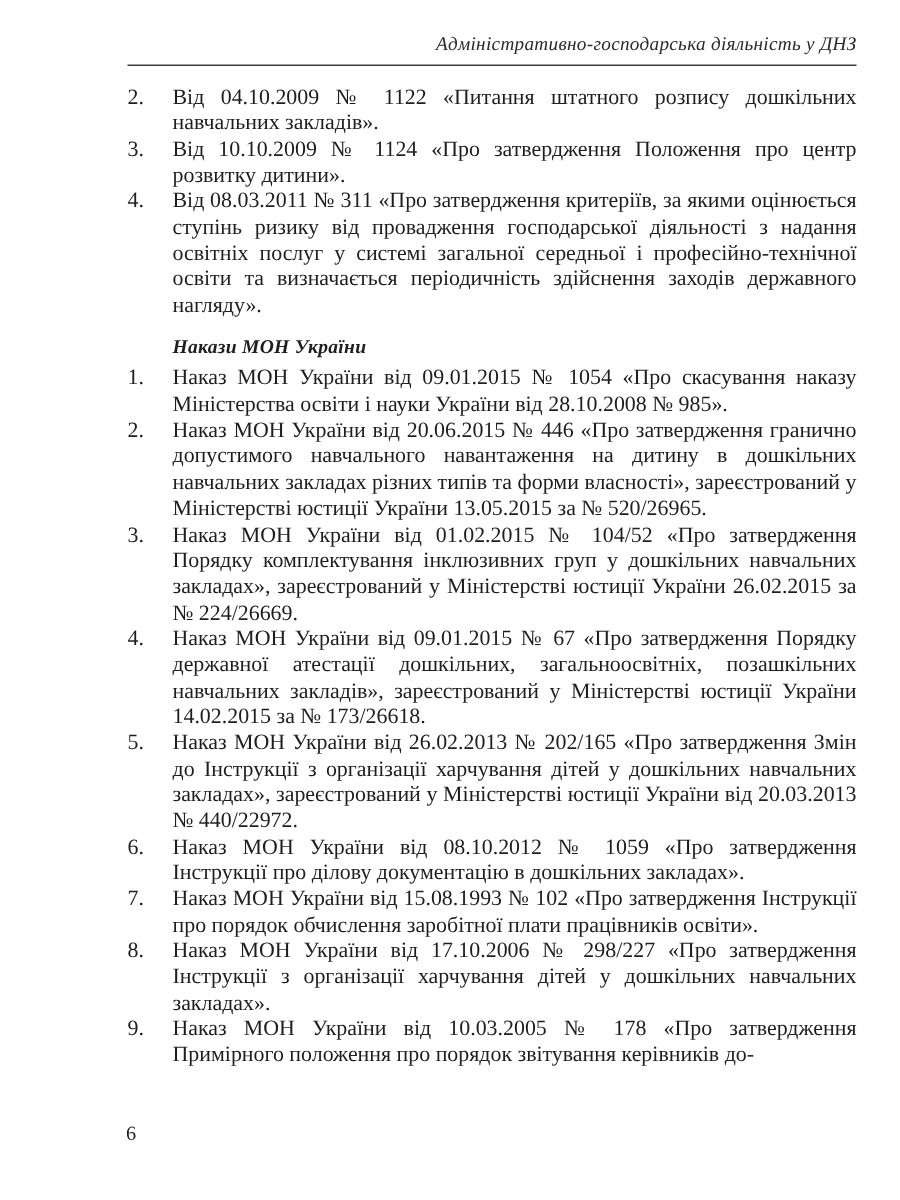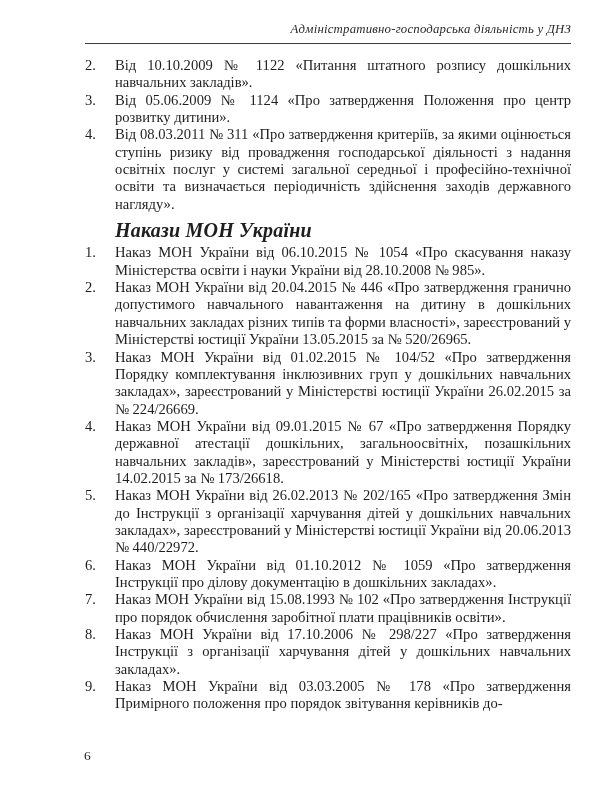--- a/index.html
+++ b/index.html
@@ -44,21 +44,21 @@
     flex: 0 0 30px;
     text-align: left;
   }
   .txt {
     flex: 1 1 auto;
     text-align: justify;
     text-justify: inter-word;
   }
   .section-heading {
     margin: 9px 0 5px 30px;
-    font-size: 20px;
+    font-size: 13px;
     line-height: 17.35px;
     font-weight: bold;
     font-style: italic;
     letter-spacing: 0.2px;
   }
   .page-number {
     position: absolute;
     left: 56px;
     top: 748px;
     font-size: 13.5px;
@@ -71,68 +71,68 @@
 <div class="page">
 
   <div class="running-header">
     <span>Адміністративно-господарська діяльність у ДНЗ</span>
   </div>
   <div class="header-rule"></div>
 
   <ol class="doc-list first">
     <li class="item">
       <span class="num">2.</span>
-      <span class="txt">Від 10.10.2009 № 1122 «Питання штатного розпису дошкільних навчальних закладів».</span>
+      <span class="txt">Від 04.10.2009 № 1122 «Питання штатного розпису дошкільних навчальних закладів».</span>
     </li>
     <li class="item">
       <span class="num">3.</span>
-      <span class="txt">Від 05.06.2009 № 1124 «Про затвердження Положення про центр розвитку дитини».</span>
+      <span class="txt">Від 10.10.2009 № 1124 «Про затвердження Положення про центр розвитку дитини».</span>
     </li>
     <li class="item">
       <span class="num">4.</span>
       <span class="txt">Від 08.03.2011 № 311 «Про затвердження критеріїв, за якими оцінюється ступінь ризику від провадження господарської діяльності з надання освітніх послуг у системі загальної середньої і професійно-технічної освіти та визначається періодичність здійснення заходів державного нагляду».</span>
     </li>
   </ol>
 
   <h2 class="section-heading">Накази МОН України</h2>
 
   <ol class="doc-list">
     <li class="item">
       <span class="num">1.</span>
-      <span class="txt">Наказ МОН України від 06.10.2015 № 1054 «Про скасування наказу Міністерства освіти і науки України від 28.10.2008 № 985».</span>
+      <span class="txt">Наказ МОН України від 09.01.2015 № 1054 «Про скасування наказу Міністерства освіти і науки України від 28.10.2008 № 985».</span>
     </li>
     <li class="item">
       <span class="num">2.</span>
-      <span class="txt">Наказ МОН України від 20.04.2015 № 446 «Про затвердження гранично допустимого навчального навантаження на дитину в дошкільних навчальних закладах різних типів та форми власності», зареєстрований у Міністерстві юстиції України 13.05.2015 за № 520/26965.</span>
+      <span class="txt">Наказ МОН України від 20.06.2015 № 446 «Про затвердження гранично допустимого навчального навантаження на дитину в дошкільних навчальних закладах різних типів та форми власності», зареєстрований у Міністерстві юстиції України 13.05.2015 за № 520/26965.</span>
     </li>
     <li class="item">
       <span class="num">3.</span>
       <span class="txt">Наказ МОН України від 01.02.2015 № 104/52 «Про затвердження Порядку комплектування інклюзивних груп у дошкільних навчальних закладах», зареєстрований у Міністерстві юстиції України 26.02.2015 за № 224/26669.</span>
     </li>
     <li class="item">
       <span class="num">4.</span>
       <span class="txt">Наказ МОН України від 09.01.2015 № 67 «Про затвердження Порядку державної атестації дошкільних, загальноосвітніх, позашкільних навчальних закладів», зареєстрований у Міністерстві юстиції України 14.02.2015 за № 173/26618.</span>
     </li>
     <li class="item">
       <span class="num">5.</span>
-      <span class="txt">Наказ МОН України від 26.02.2013 № 202/165 «Про затвердження Змін до Інструкції з організації харчування дітей у дошкільних навчальних закладах», зареєстрований у Міністерстві юстиції України від 20.06.2013 № 440/22972.</span>
+      <span class="txt">Наказ МОН України від 26.02.2013 № 202/165 «Про затвердження Змін до Інструкції з організації харчування дітей у дошкільних навчальних закладах», зареєстрований у Міністерстві юстиції України від 20.03.2013 № 440/22972.</span>
     </li>
     <li class="item">
       <span class="num">6.</span>
-      <span class="txt">Наказ МОН України від 01.10.2012 № 1059 «Про затвердження Інструкції про ділову документацію в дошкільних закладах».</span>
+      <span class="txt">Наказ МОН України від 08.10.2012 № 1059 «Про затвердження Інструкції про ділову документацію в дошкільних закладах».</span>
     </li>
     <li class="item">
       <span class="num">7.</span>
       <span class="txt">Наказ МОН України від 15.08.1993 № 102 «Про затвердження Інструкції про порядок обчислення заробітної плати працівників освіти».</span>
     </li>
     <li class="item">
       <span class="num">8.</span>
       <span class="txt">Наказ МОН України від 17.10.2006 № 298/227 «Про затвердження Інструкції з організації харчування дітей у дошкільних навчальних закладах».</span>
     </li>
     <li class="item">
       <span class="num">9.</span>
-      <span class="txt">Наказ МОН України від 03.03.2005 № 178 «Про затвердження Примірного положення про порядок звітування керівників до-</span>
+      <span class="txt">Наказ МОН України від 10.03.2005 № 178 «Про затвердження Примірного положення про порядок звітування керівників до-</span>
     </li>
   </ol>
 
   <div class="page-number">6</div>
 
 </div>
 
 </body></html>

